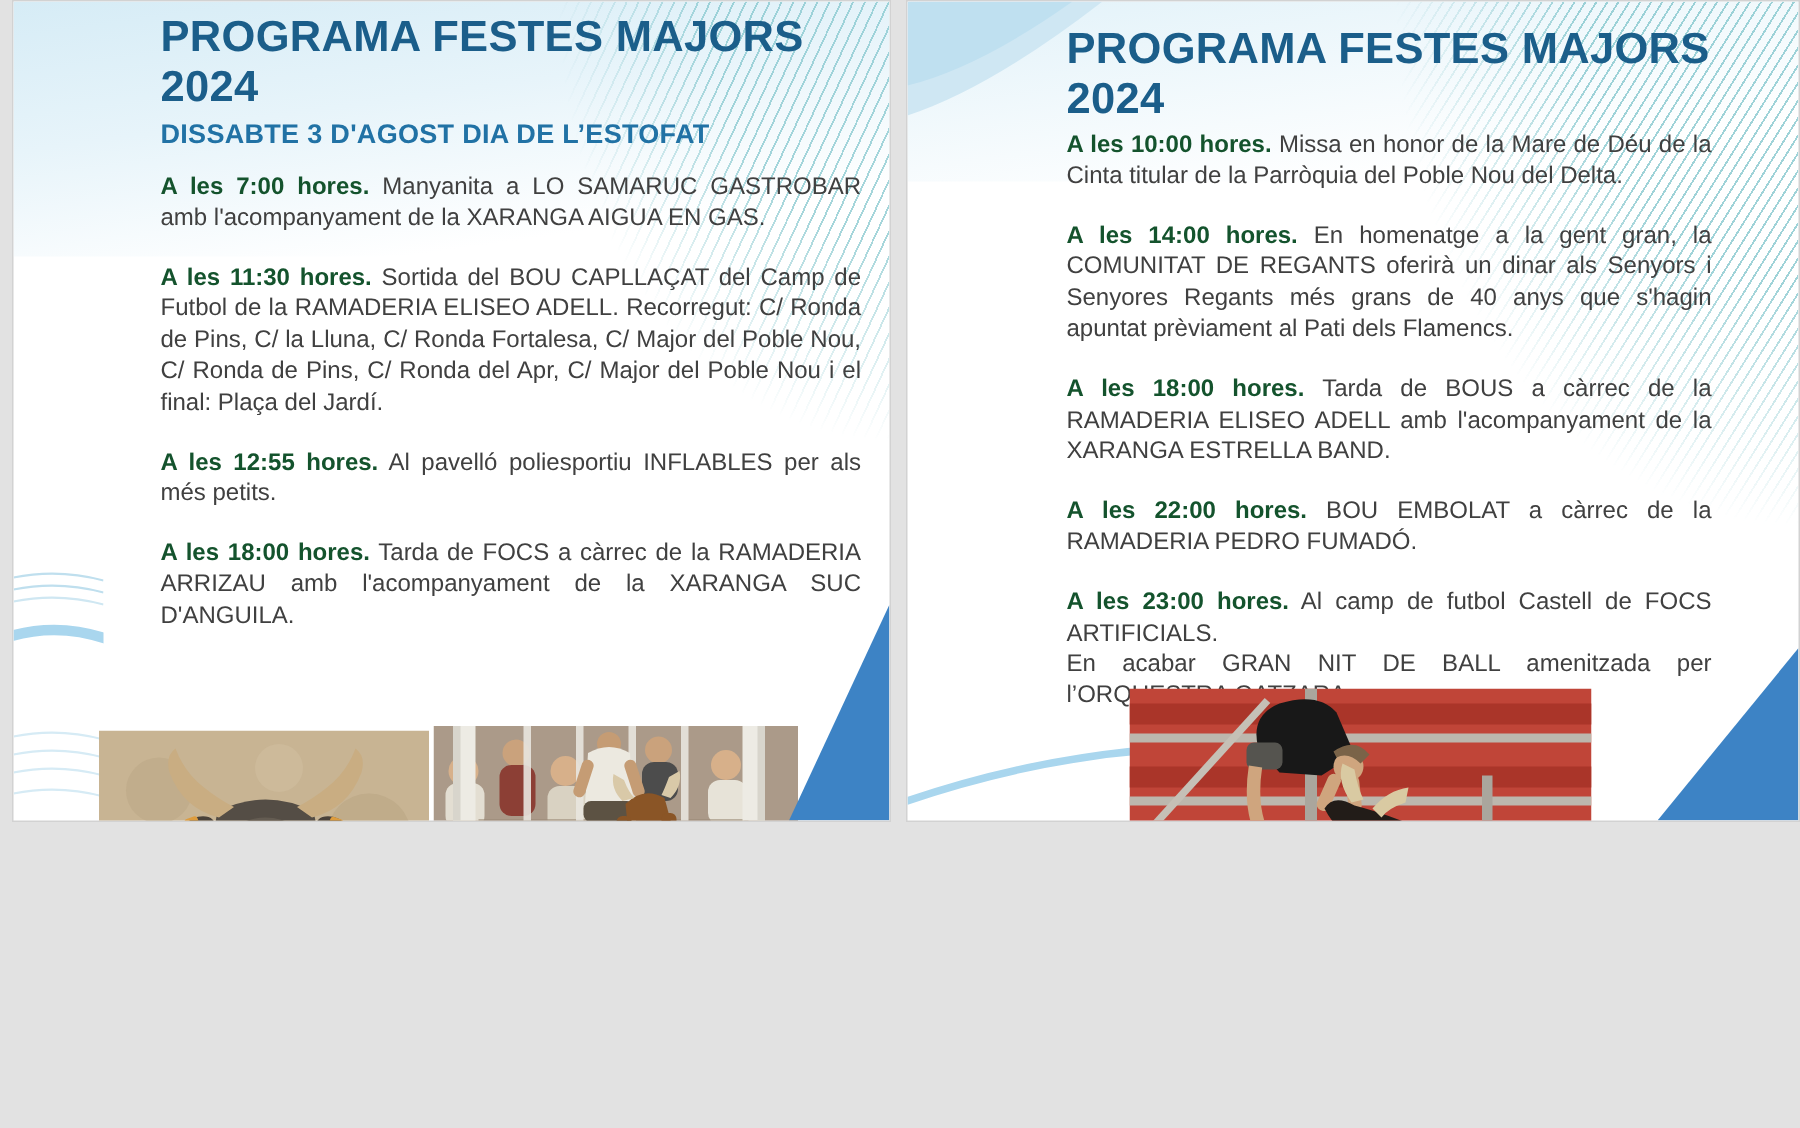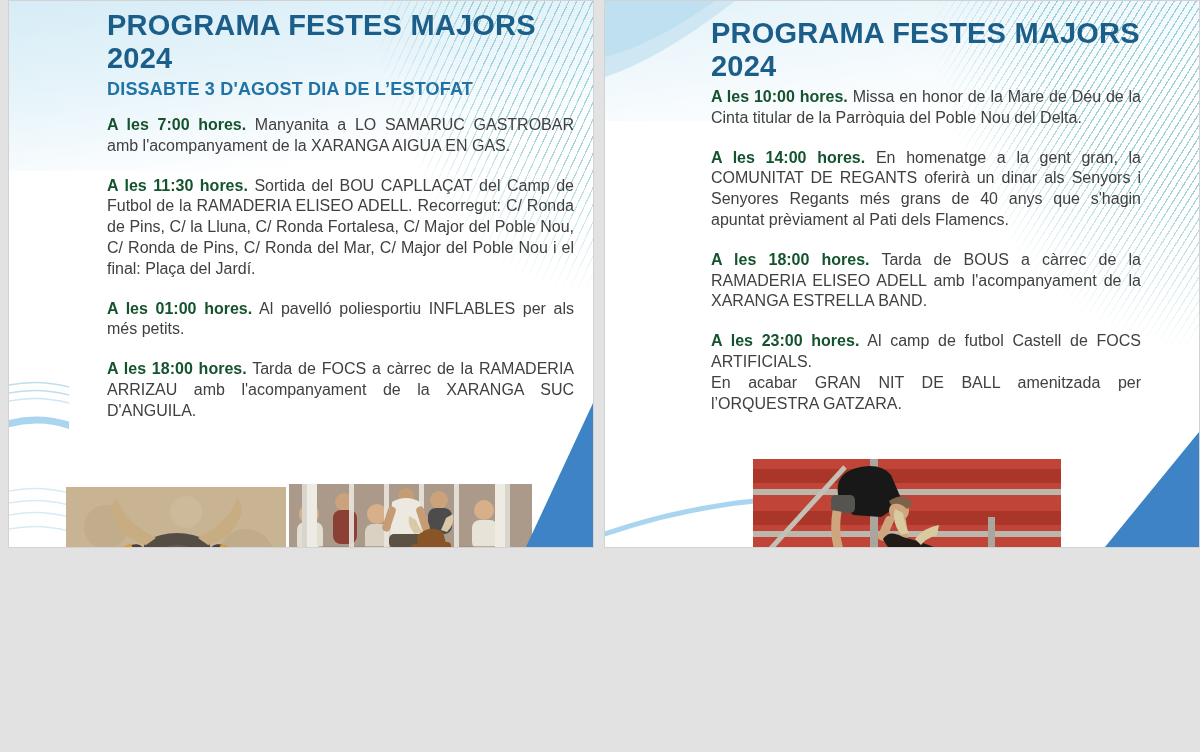--- a/index.html
+++ b/index.html
@@ -82,22 +82,22 @@
     <path d="M0,132 Q30,126 60,134" stroke="#d6ebf5" stroke-width="1.5" fill="none"></path>
     <path d="M0,144 Q30,138 60,146" stroke="#d6ebf5" stroke-width="1.5" fill="none"></path>
     <path d="M0,158 Q30,152 60,160" stroke="#d6ebf5" stroke-width="1.5" fill="none"></path>
   </svg>
 
   <div class="content">
     <h1 class="title">PROGRAMA FESTES MAJORS 2024</h1>
     <h2 class="subtitle">DISSABTE 3 D'AGOST DIA DE L’ESTOFAT</h2>
 
     <p class="event"><span class="time">A les 7:00 hores.</span> <span class="desc">Manyanita a LO SAMARUC GASTROBAR amb l'acompanyament de la XARANGA AIGUA EN GAS.</span></p>
-    <p class="event"><span class="time">A les 11:30 hores.</span> <span class="desc">Sortida del BOU CAPLLAÇAT del Camp de Futbol de la RAMADERIA ELISEO ADELL. Recorregut: C/ Ronda de Pins, C/ la Lluna, C/ Ronda Fortalesa, C/ Major del Poble Nou, C/ Ronda de Pins, C/ Ronda del Mar, C/ Major del Poble Nou i el final: Plaça del Jardí.</span></p>
-    <p class="event"><span class="time">A les 01:00 hores.</span> <span class="desc">Al pavelló poliesportiu INFLABLES per als més petits.</span></p>
+    <p class="event"><span class="time">A les 11:30 hores.</span> <span class="desc">Sortida del BOU CAPLLAÇAT del Camp de Futbol de la RAMADERIA ELISEO ADELL. Recorregut: C/ Ronda de Pins, C/ la Lluna, C/ Ronda Fortalesa, C/ Major del Poble Nou, C/ Ronda de Pins, C/ Ronda del Apr, C/ Major del Poble Nou i el final: Plaça del Jardí.</span></p>
+    <p class="event"><span class="time">A les 12:55 hores.</span> <span class="desc">Al pavelló poliesportiu INFLABLES per als més petits.</span></p>
     <p class="event"><span class="time">A les 18:00 hores.</span> <span class="desc">Tarda de FOCS a càrrec de la RAMADERIA ARRIZAU amb l'acompanyament de la XARANGA SUC D'ANGUILA.</span></p>
   </div>
 
   <svg class="photo photo1" viewBox="0 0 220 261">
     <rect width="220" height="261" fill="#c8b493"></rect>
     <circle cx="40" cy="40" r="22" fill="#bca887" opacity=".6"></circle>
     <circle cx="180" cy="70" r="28" fill="#b7a382" opacity=".5"></circle>
     <circle cx="120" cy="25" r="16" fill="#cfbc9c" opacity=".7"></circle>
     <path d="M0,152 Q50,144 110,150 Q170,156 220,148 L220,261 L0,261 Z" fill="#8a6540"></path>
     <ellipse cx="50" cy="230" rx="45" ry="14" fill="#6d4c2c" opacity=".55"></ellipse>
@@ -182,20 +182,21 @@
   <svg class="arcs" style="left:0;bottom:0;width:430px;height:110px;" viewBox="0 0 430 110">
     <path d="M-20,104 Q200,22 435,94" stroke="#a9d6ee" stroke-width="5" fill="none"></path>
   </svg>
 
   <div class="content">
     <h1 class="title">PROGRAMA FESTES MAJORS 2024</h1>
 
     <p class="event"><span class="time">A les 10:00 hores.</span> <span class="desc">Missa en honor de la Mare de Déu de la Cinta titular de la Parròquia del Poble Nou del Delta.</span></p>
     <p class="event"><span class="time">A les 14:00 hores.</span> <span class="desc">En homenatge a la gent gran, la COMUNITAT DE REGANTS oferirà un dinar als Senyors i Senyores Regants més grans de 40 anys que s'hagin apuntat prèviament al Pati dels Flamencs.</span></p>
     <p class="event"><span class="time">A les 18:00 hores.</span> <span class="desc">Tarda de BOUS a càrrec de la RAMADERIA ELISEO ADELL amb l'acompanyament de la XARANGA ESTRELLA BAND.</span></p>
+    <p class="event"><span class="time">A les 22:00 hores.</span> <span class="desc">BOU EMBOLAT a càrrec de la RAMADERIA PEDRO FUMADÓ.</span></p>
     <p class="event"><span class="time">A les 23:00 hores.</span> <span class="desc">Al camp de futbol Castell de FOCS ARTIFICIALS.
 En acabar GRAN NIT DE BALL amenitzada per l’ORQUESTRA GATZARA.</span></p>
   </div>
 
   <svg class="photo photo3" viewBox="0 0 308 290">
     <rect width="308" height="132" fill="#c04538"></rect>
     <rect y="10" width="308" height="14" fill="#aa3529"></rect>
     <rect y="52" width="308" height="14" fill="#aa3529"></rect>
     <rect y="94" width="308" height="14" fill="#aa3529"></rect>
     <rect y="30" width="308" height="6" fill="#bcb7ad"></rect>

